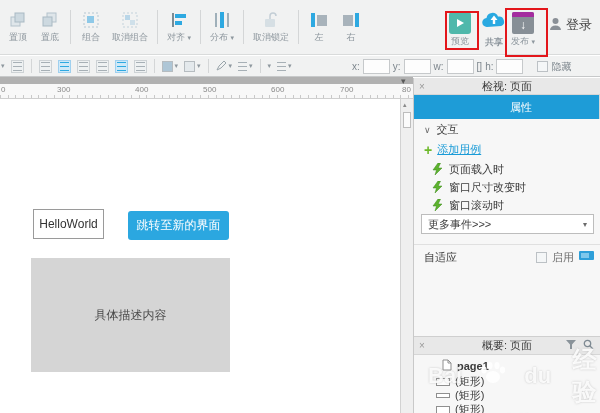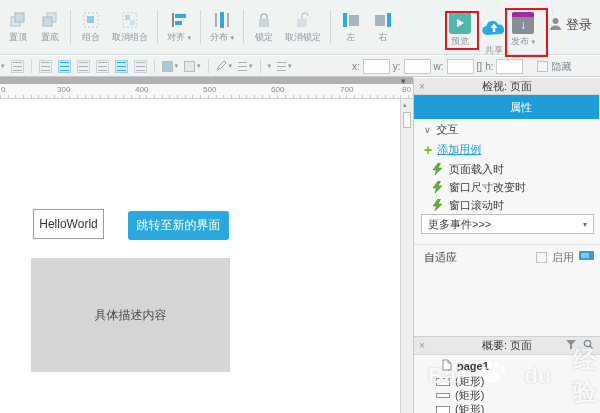--- a/index.html
+++ b/index.html
@@ -156,29 +156,20 @@
               <rect x="7" y="1" width="4" height="16" fill="#2ea9e1"></rect>
               <rect x="14" y="2" width="2" height="14" fill="#9fb0ba"></rect>
             </svg>
         </span>
         <span class="tb-label"><span>分布</span> <span class="caret">▾</span></span>
       </div>
       <div class="tb-div"></div>
       <div class="tb-item">
         <span class="ic">
           <svg width="18" height="18">
-              <path d="M6 8 V6 a3 3 0 0 1 6 0 V8" fill="none" stroke="#aebbc4" stroke-width="1.5"></path>
-              <rect x="4" y="8" width="10" height="8" rx="1" fill="#c8d3da"></rect>
-            </svg>
-        </span>
-        <span class="tb-label">锁定</span>
-      </div>
-      <div class="tb-item">
-        <span class="ic">
-          <svg width="18" height="18">
               <path d="M8 8 V5 a3 3 0 0 1 6 0" fill="none" stroke="#c3ced6" stroke-width="1.5"></path>
               <rect x="3" y="8" width="10" height="8" rx="1" fill="#d6dfe4"></rect>
             </svg>
         </span>
         <span class="tb-label">取消锁定</span>
       </div>
       <div class="tb-div"></div>
       <div class="tb-item">
         <span class="ic">
           <svg width="18" height="18">
@@ -200,21 +191,21 @@
     </div>
 
     <div class="tb-abs" style="left:449px; top:12px;">
       <span class="preview-ic">
         <svg width="10" height="10">
             <polygon points="2,1 9,5 2,9" fill="#fff"></polygon>
           </svg>
       </span>
       <span class="tb-label">预览</span>
     </div>
-    <div class="tb-abs" style="left:481px; top:19px;">
+    <div class="tb-abs" style="left:481px; top:11px;font-weight:bold;">
       <span class="ic">
         <svg width="26" height="20">
             <path d="M6 16 a4.5 4.5 0 0 1 -0.5 -9 a6 6 0 0 1 11.5 -1.4 a5 5 0 0 1 3.2 9.4 z" fill="#29a9e1"></path>
             <polygon points="13,4.5 16.5,9 14.2,9 14.2,13 11.8,13 11.8,9 9.5,9" fill="#fff"></polygon>
           </svg>
       </span>
       <span class="tb-label">共享</span>
     </div>
     <div class="tb-abs" style="left:511px; top:12px;">
       <span class="publish-ic">

